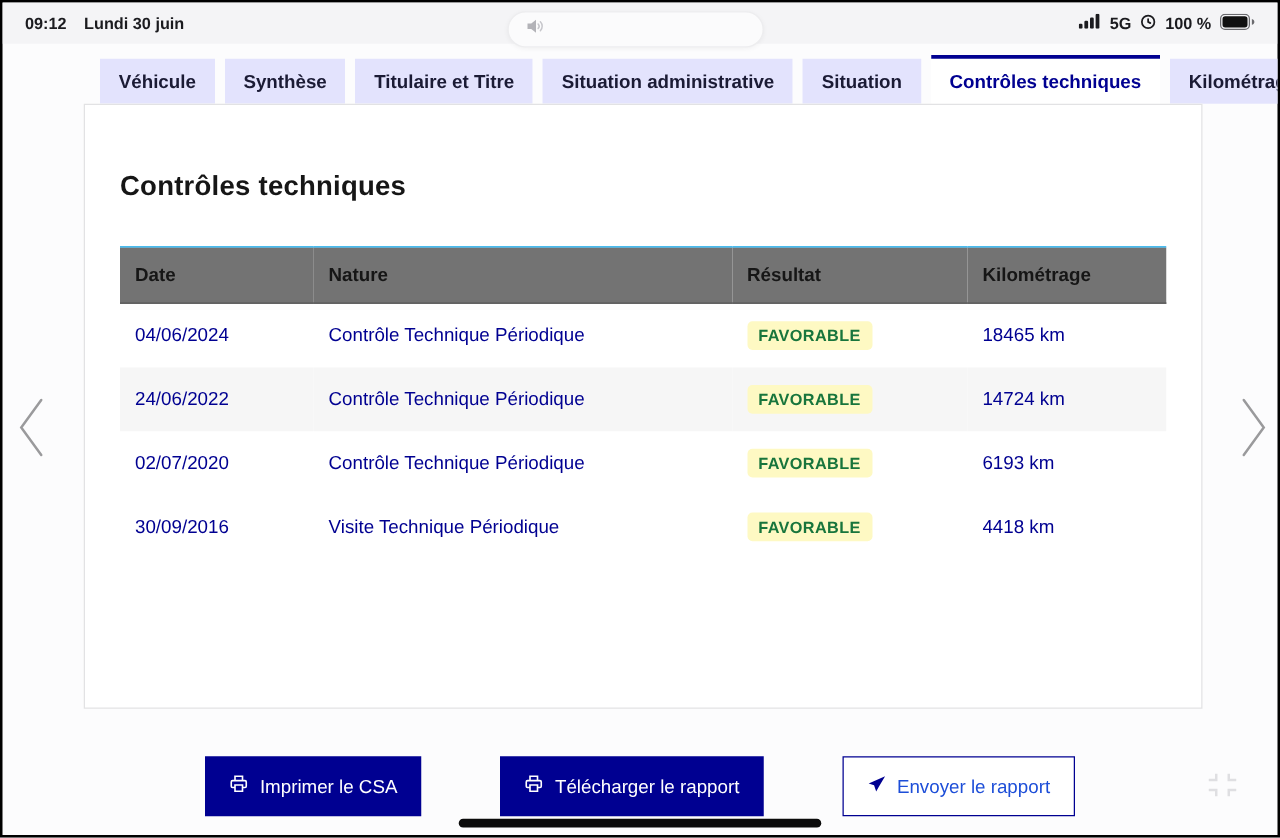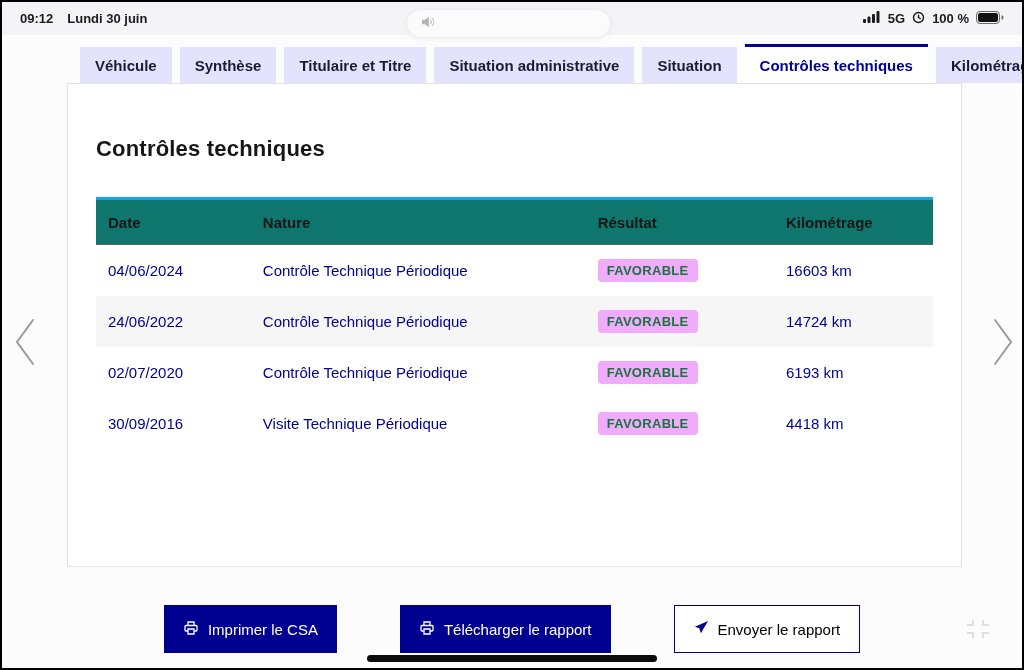--- a/index.html
+++ b/index.html
@@ -25,37 +25,37 @@
   .tab.active{height:39px;background:#fff;color:#000091;border-top:3px solid #000091;}
 
   
   .card{position:absolute;top:81px;left:65px;width:895px;height:484px;background:#fff;
         border:1px solid #e2e2e4;box-sizing:border-box;}
   .card h1{margin:52px 0 0 28px;font-size:22px;font-weight:700;color:#161616;letter-spacing:.2px;}
 
   .table-wrap{position:absolute;top:113px;left:28px;right:28px;}
   table{width:100%;border-collapse:collapse;font-size:15px;table-layout:fixed;}
   col.c-date{width:18.5%}col.c-nature{width:40%}col.c-res{width:22.5%}col.c-km{width:19%}
-  thead th{text-align:left;background:#0f766e;height:44px;font-weight:700;color:#161616;
-           border-top:3px solid #0ea5e9;border-bottom:1px solid #606060;padding:0 8px 0 12px;}
+  thead th{text-align:left;background:#737373;height:44px;font-weight:700;color:#161616;
+           border-top:1px solid #0ea5e9;border-bottom:1px solid #606060;padding:0 8px 0 12px;}
   tbody td{height:51px;color:#000091;padding:0 8px 0 12px;}
   tbody tr.stripe{background:#f6f6f6;}
-  .badge{display:inline-block;background:#f0abfc;color:#18753c;font-weight:700;font-size:13px;
+  .badge{display:inline-block;background:#fef9c3;color:#18753c;font-weight:700;font-size:13px;
          letter-spacing:.3px;padding:5px 9px;border-radius:4px;line-height:1;}
 
   
   .chev{position:absolute;top:314px;color:#9a9a9c;cursor:pointer;}
   .chev.left{left:8px;} .chev.right{right:4px;}
 
   
   .actions{position:absolute;top:603px;left:0;width:100%;display:flex;justify-content:center;gap:63px;}
   .btn{height:48px;display:inline-flex;align-items:center;gap:9px;padding:0 19px;
        font-size:15px;font-weight:500;font-family:inherit;cursor:pointer;border:none;box-sizing:border-box;}
   .btn.primary{background:#000091;color:#fff;}
-  .btn.secondary{background:#fff;color:#000000;border:1px solid #000091;}
+  .btn.secondary{background:#fff;color:#1d4ed8;border:1px solid #000091;}
 
   
   .corners{position:absolute;right:24px;bottom:18px;opacity:.55;}
   .home-indicator{position:absolute;bottom:6px;left:50%;transform:translateX(-50%);
                   width:290px;height:7px;border-radius:4px;background:#0b0b0b;}
 </style>
 </head>
 <body>
 
 <div class="screen">
@@ -144,21 +144,21 @@
             <th>Nature</th>
             <th>Résultat</th>
             <th>Kilométrage</th>
           </tr>
         </thead>
         <tbody>
           <tr>
             <td>04/06/2024</td>
             <td>Contrôle Technique Périodique</td>
             <td><span class="badge">FAVORABLE</span></td>
-            <td>16603 km</td>
+            <td>18465 km</td>
           </tr>
           <tr class="stripe">
             <td>24/06/2022</td>
             <td>Contrôle Technique Périodique</td>
             <td><span class="badge">FAVORABLE</span></td>
             <td>14724 km</td>
           </tr>
           <tr>
             <td>02/07/2020</td>
             <td>Contrôle Technique Périodique</td>

